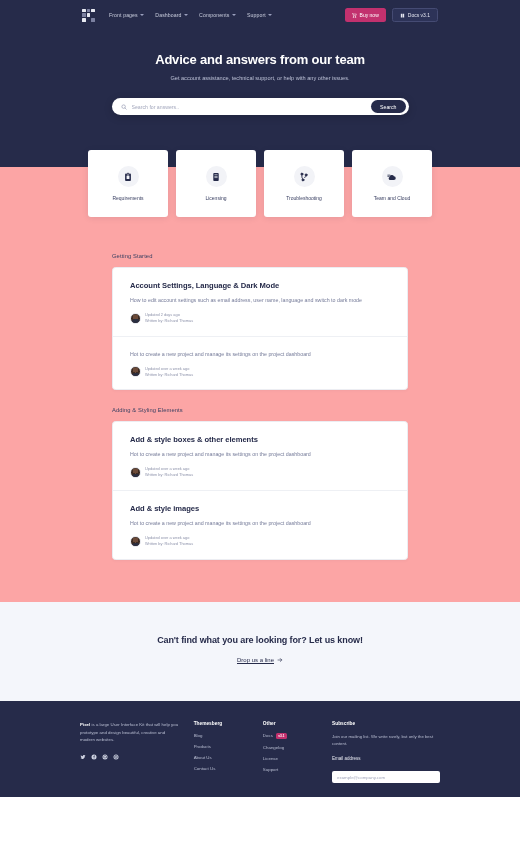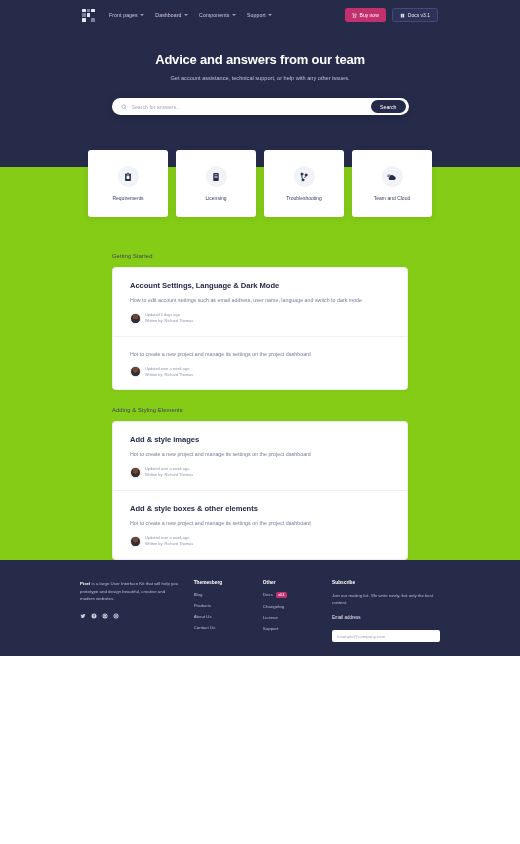--- a/index.html
+++ b/index.html
@@ -167,21 +167,21 @@
     border-radius: 50%;
     background: #f2f3f7;
     display: flex;
     align-items: center;
     justify-content: center;
   }
   .cat-ico svg { width: 10px; height: 10px; display: block; }
   .cat-label { font-size: 5px; color: #3b4163; }
 
   
-  .main { padding: 86px 0 0 0; background: #84cc16; }
+  .main { padding: 86px 0 0 0; background: #fca5a5; }
   .container { width: 296px; margin: 0 auto; }
   .sec-title {
     font-size: 5.8px;
     font-weight: 400;
     color: #3a4062;
     margin-bottom: 8px;
     letter-spacing: 0.1px;
   }
   .card-group {
     background: #fff;
@@ -464,46 +464,55 @@
               <div class="meta-line">Written by: Richard Thomas</div>
             </div>
           </div>
         </div>
       </div>
 
       <div class="sec-title" style="margin-top:17px;">Adding &amp; Styling Elements</div>
       <div class="card-group">
 
         <div class="art">
+          <div class="art-title">Add &amp; style boxes &amp; other elements</div>
+          <div class="art-desc">Hot to create a new project and manage its settings on the project dashboard</div>
+          <div class="art-meta">
+            <div class="avatar"></div>
+            <div class="meta-lines">
+              <div class="meta-line">Updated over a week ago</div>
+              <div class="meta-line">Written by: Richard Thomas</div>
+            </div>
+          </div>
+        </div>
+
+        <div class="art">
           <div class="art-title">Add &amp; style images</div>
           <div class="art-desc">Hot to create a new project and manage its settings on the project dashboard</div>
           <div class="art-meta">
             <div class="avatar"></div>
             <div class="meta-lines">
               <div class="meta-line">Updated over a week ago</div>
               <div class="meta-line">Written by: Richard Thomas</div>
             </div>
           </div>
         </div>
-
-        <div class="art">
-          <div class="art-title">Add &amp; style boxes &amp; other elements</div>
-          <div class="art-desc">Hot to create a new project and manage its settings on the project dashboard</div>
-          <div class="art-meta">
-            <div class="avatar"></div>
-            <div class="meta-lines">
-              <div class="meta-line">Updated over a week ago</div>
-              <div class="meta-line">Written by: Richard Thomas</div>
-            </div>
-          </div>
-        </div>
-      </div>
-
-    </div>
-
+      </div>
+
+    </div>
+
+    <div class="cta">
+      <div class="cta-title">Can't find what you are looking for? Let us know!</div>
+      <a class="cta-link" href="#">
+        <span>Drop us a line</span>
+        <svg style="width:6px;height:6px" viewBox="0 0 24 24">
+          <path d="M4 12h15M13 6l6 6-6 6" fill="none" stroke="#262b4a" stroke-width="2.4" stroke-linecap="round" stroke-linejoin="round"></path>
+        </svg>
+      </a>
+    </div>
 
     <div class="footer">
       <div class="foot-inner">
 
         <div class="foot-col-about">
           <div class="foot-brand-text">
             <b>Pixel</b><span> is a large User Interface Kit that will help you prototype and design beautiful, creative and modern websites.</span>
           </div>
           <div class="socials">
             <svg class="soc" viewBox="0 0 24 24">

